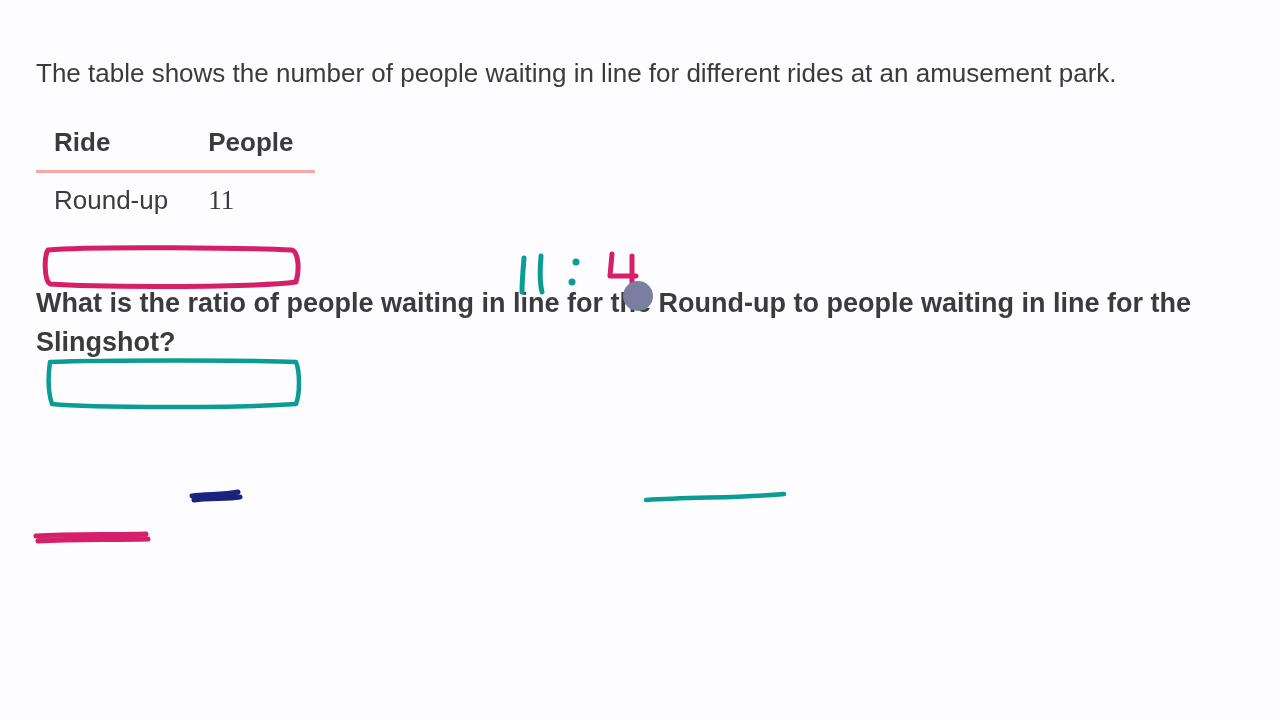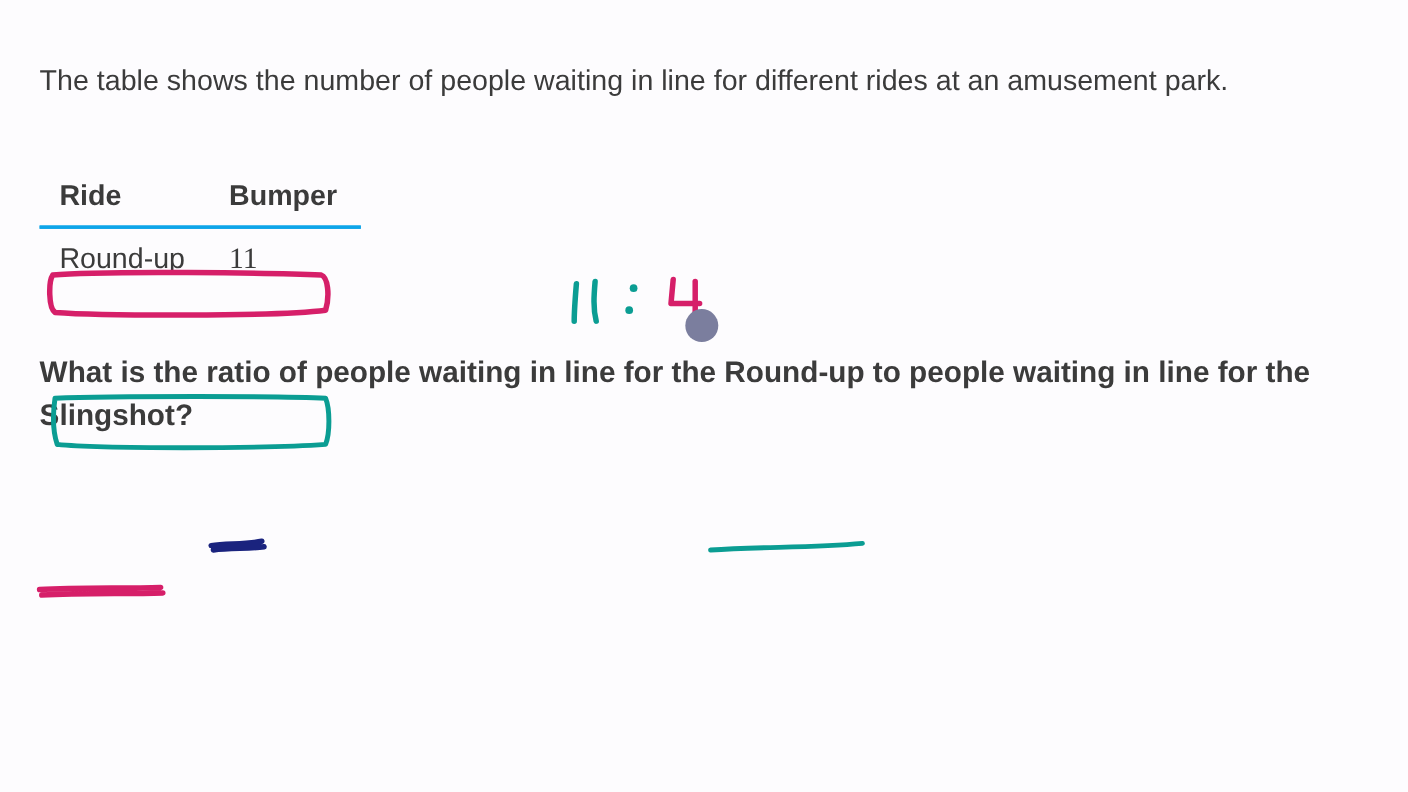--- a/index.html
+++ b/index.html
@@ -14,34 +14,34 @@
     position: relative;
   }
   .page {
     padding: 30px 36px;
     box-sizing: border-box;
     position: relative;
   }
   .intro {
     font-size: 26px;
     line-height: 1.35;
-    margin-bottom: 59px;
+    margin-bottom: 24px;
   }
   .tbl {
     border-collapse: collapse;
     font-size: 26px;
   }
   .tbl th, .tbl td {
     text-align: left;
     padding: 12px 22px 12px 18px;
     font-weight: 400;
   }
   .tbl th {
     font-weight: 700;
-    border-bottom: 3px solid #0ea5e9;
+    border-bottom: 3px solid #fca5a5;
   }
   .tbl .num {
     font-family: Georgia, "Times New Roman", serif;
     font-size: 27px;
   }
   .tbl tr.stripe td {
     background: #e9e9e9;
   }
   .q {
     margin-top: 56px;
@@ -60,21 +60,21 @@
 </head>
 <body>
 <div class="page">
 
   <p class="intro">The table shows the number of people waiting in line for different rides at an amusement park.</p>
 
   <table class="tbl">
     <thead>
       <tr>
         <th>Ride</th>
-        <th>Bumper</th>
+        <th>People</th>
       </tr>
     </thead>
     <tbody>
       <tr>
         <td>Round-up</td>
         <td class="num">11</td>
       </tr>
     </tbody>
   </table>
 

